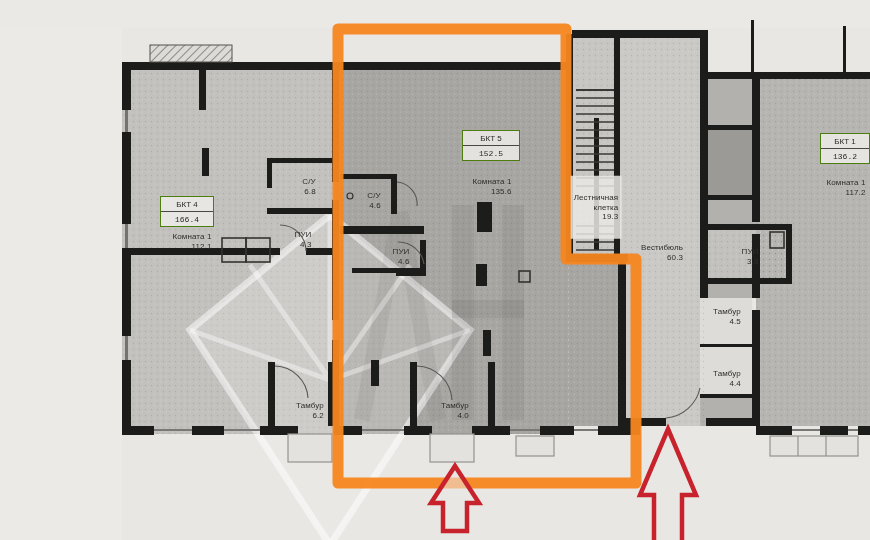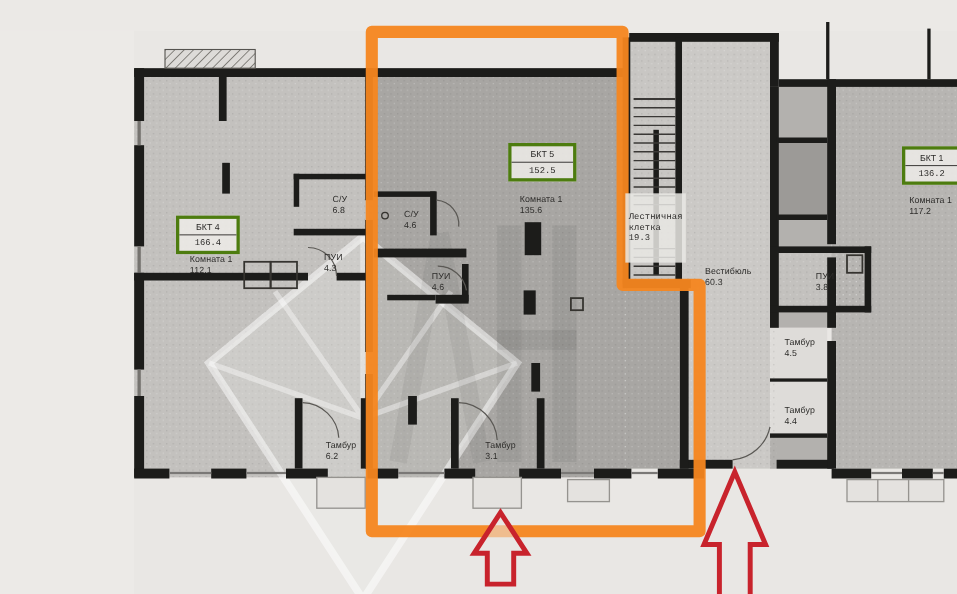--- a/index.html
+++ b/index.html
@@ -1,23 +1,23 @@
 <!DOCTYPE html>
 <html><head>
 <meta charset="utf-8">
 <style>
   html,body{margin:0;padding:0;background:#e9e7e4;}
   #stage{position:relative;width:870px;height:540px;overflow:hidden;
          font-family:"Liberation Sans",sans-serif;background:#e9e7e4;}
   #planSvg{position:absolute;left:0;top:0;}
-  .lbl{position:absolute;transform:translate(-50%,-50%);text-align:left;
+  .lbl{position:absolute;transform:translate(-50%,-50%);text-align:right;
        font-size:8px;line-height:9.5px;color:#2e2d2b;white-space:nowrap;
        letter-spacing:.1px;}
-  .lbl.stair{background:rgba(233,231,228,.85);padding:17px 3px;font-family:Liberation Mono, monospace;}
-  .typebox{position:absolute;border:3px solid #4d7c0f;background:rgba(238,236,233,.85);
+  .lbl.stair{background:rgba(233,231,228,.85);padding:17px 3px;}
+  .typebox{position:absolute;border:1px solid #4d7c0f;background:rgba(238,236,233,.85);
            font-size:8px;line-height:9px;color:#2b2a28;text-align:center;}
   .tb-row{padding:2.5px 2px;}
   .tb-row + .tb-row{border-top:1px solid #4a4846;font-family:Liberation Mono, monospace;}
 </style>
 </head>
 <body>
 
 <div id="stage">
 
 <svg id="planSvg" width="870" height="540" viewBox="0 0 870 540">
@@ -253,21 +253,21 @@
 <div class="lbl" style="left:374px;top:200px">
   <span>С/У</span><br>
   <span>4.6</span>
 </div>
 <div class="lbl" style="left:401px;top:256px">
   <span>ПУИ</span><br>
   <span>4.6</span>
 </div>
 <div class="lbl" style="left:455px;top:410px">
   <span>Тамбур</span><br>
-  <span>3.1</span>
+  <span>4.0</span>
 </div>
 
 <div class="lbl stair" style="left:596px;top:207px">
   <span>Лестничная</span><br>
   <span>клетка</span><br>
   <span>19.3</span>
 </div>
 <div class="lbl" style="left:662px;top:252px">
   <span>Вестибюль</span><br>
   <span>60.3</span>

